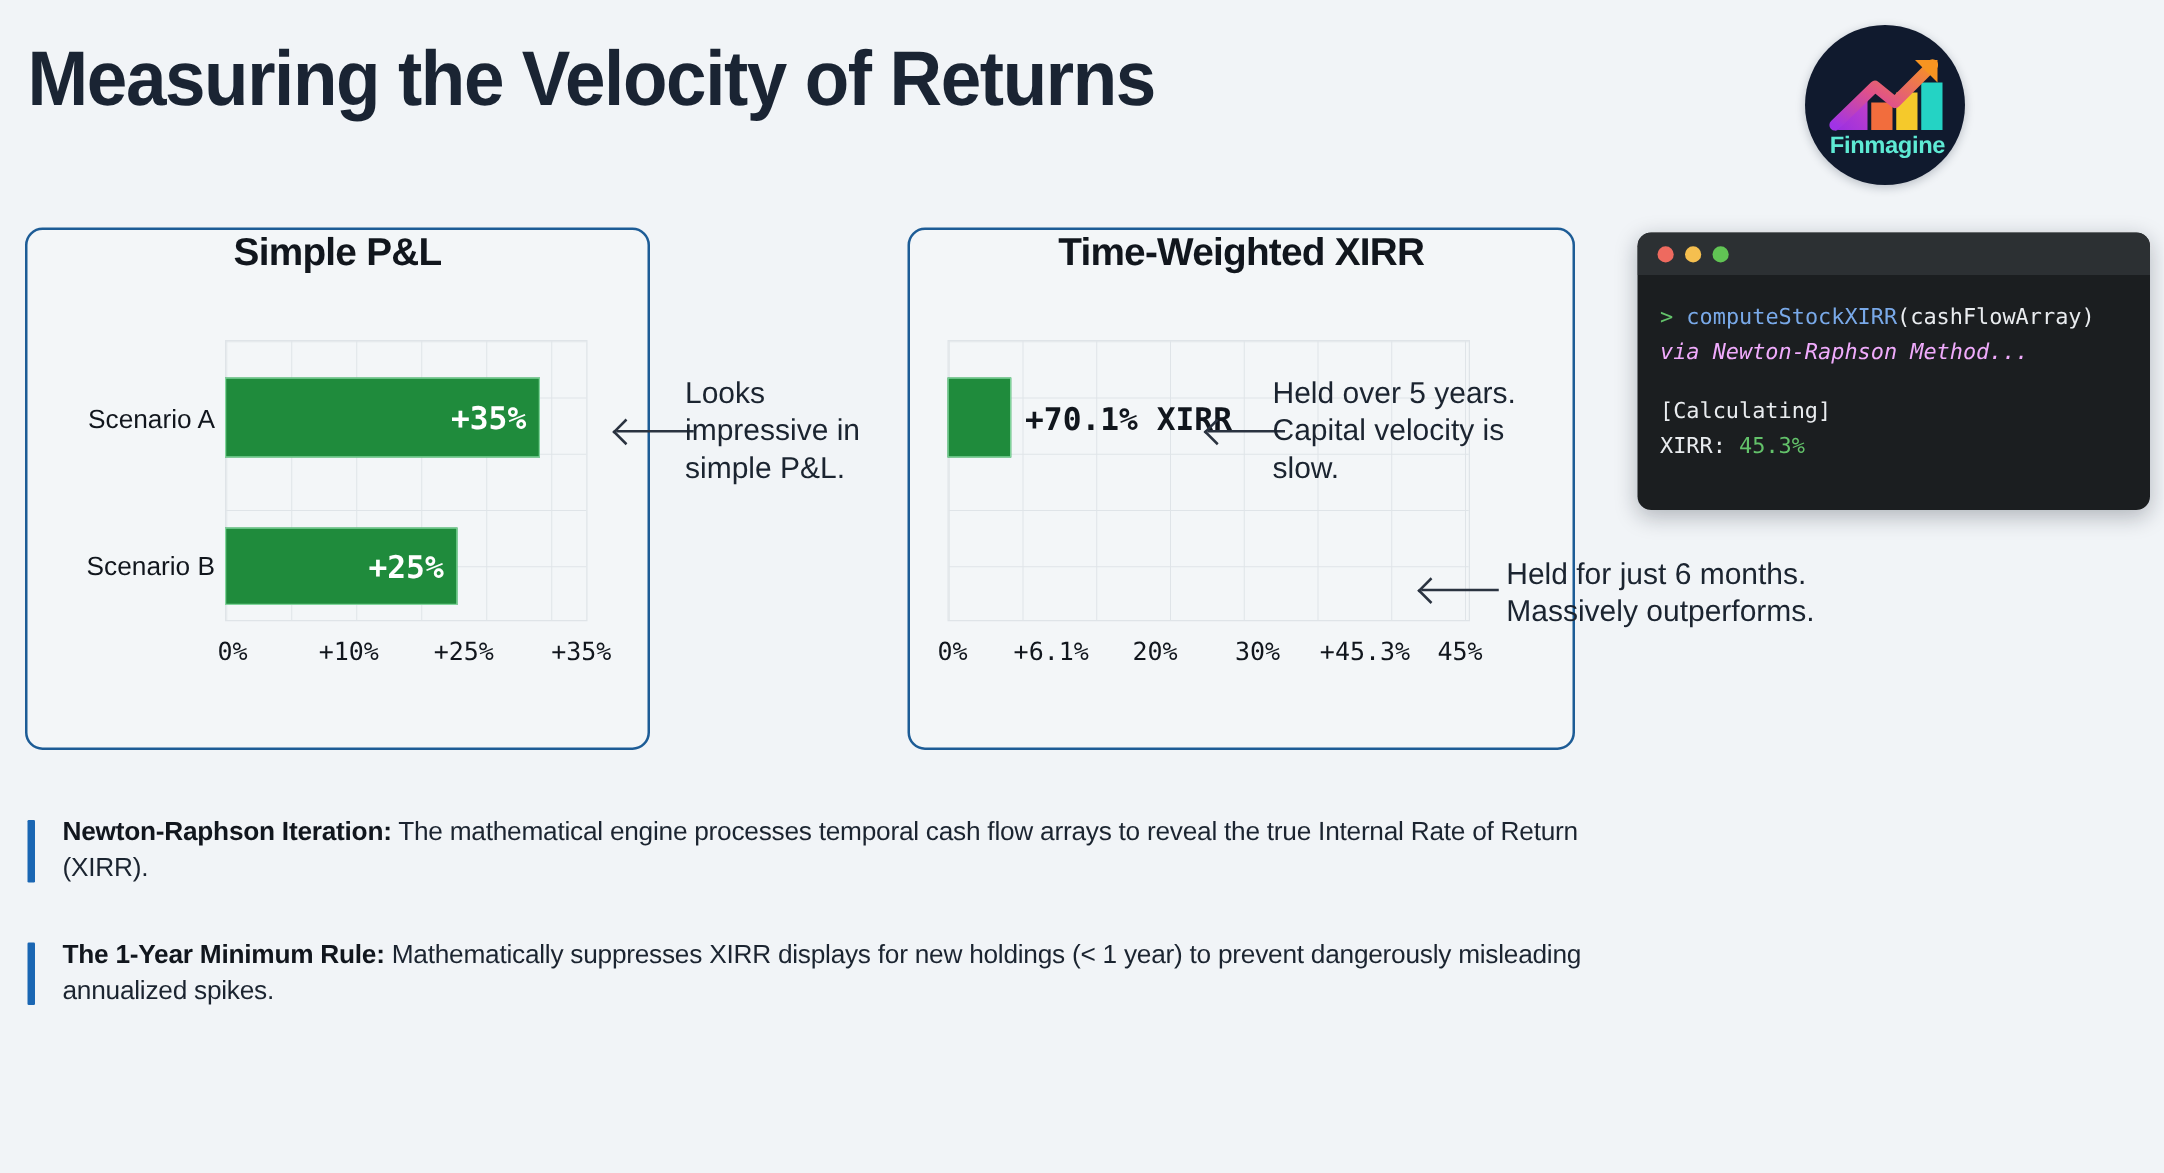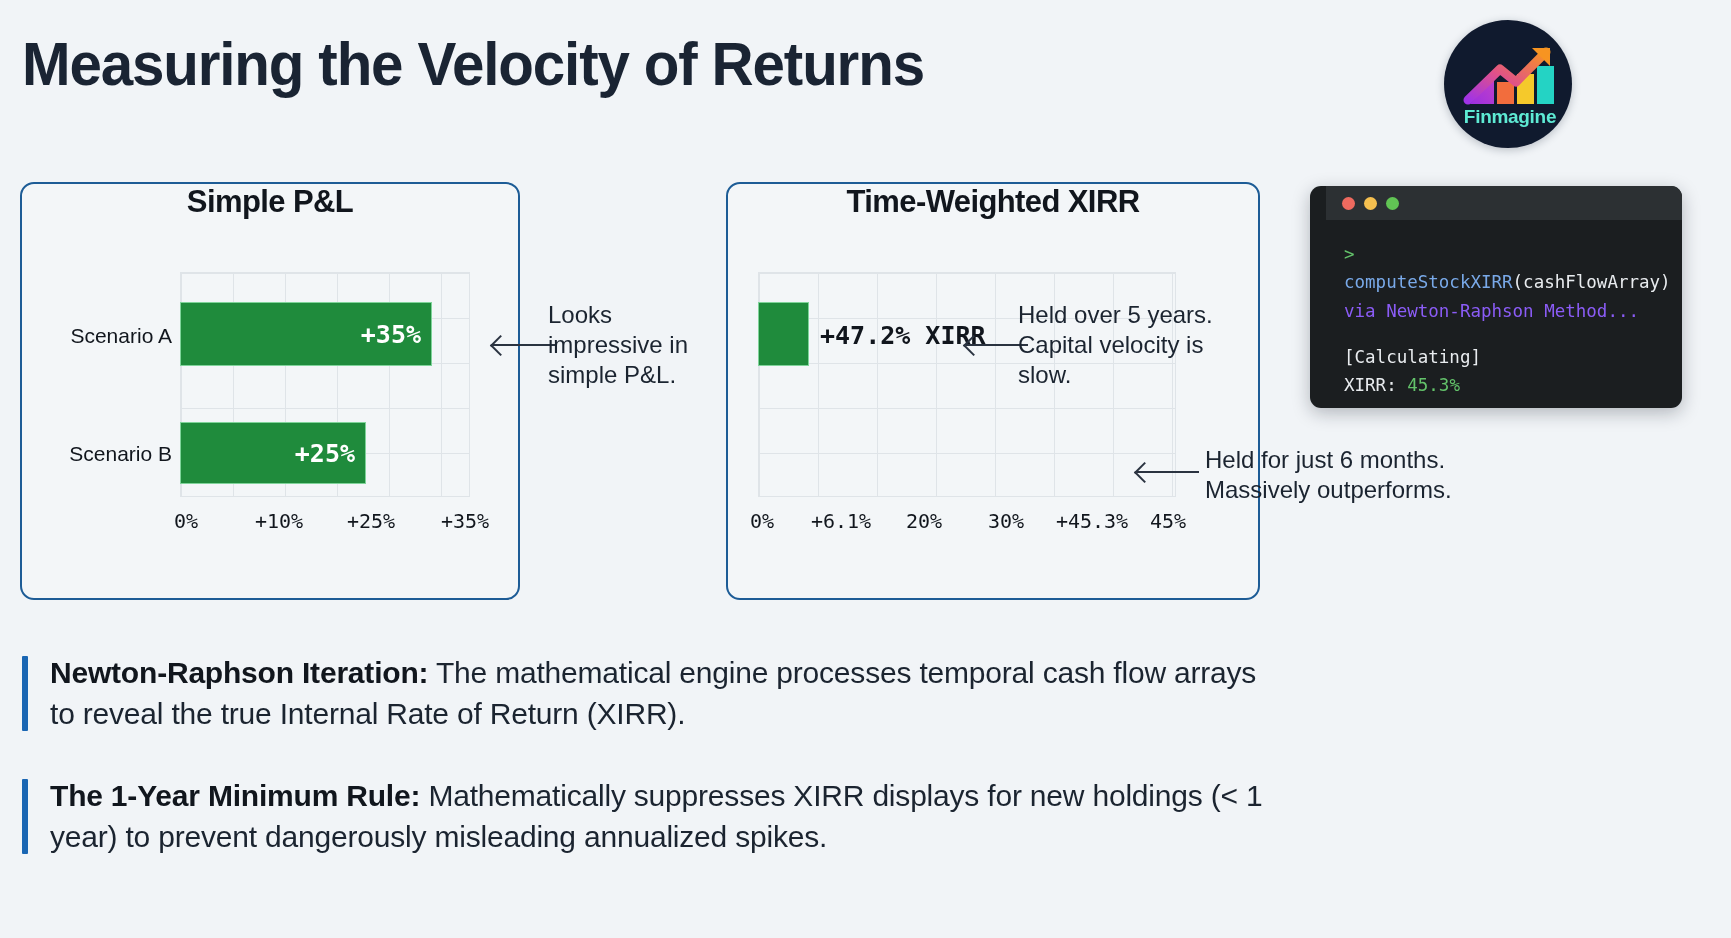--- a/index.html
+++ b/index.html
@@ -148,27 +148,26 @@
     border-left: 2px solid #2a3340;
     border-bottom: 2px solid #2a3340;
     transform: rotate(45deg);
   }
 
   
   .terminal {
     position: absolute;
     left: 1310px;
     top: 186px;
-    width: 372px;
+    width: 410px;
     height: 222px;
     background: #1b1e20;
     border-radius: 11px;
     box-shadow: 0 5px 18px rgba(15,22,35,.28);
     overflow: hidden;
-    padding-left: 16px;
   }
   .term-bar {
     height: 34px;
     background: #2c3033;
     display: flex;
     align-items: center;
     padding-left: 16px;
     gap: 9px;
   }
   .dot { width: 13px; height: 13px; border-radius: 50%; }
@@ -178,21 +177,21 @@
   .term-body {
     padding: 20px 18px 0 18px;
     font-family: "DejaVu Sans Mono", monospace;
     font-size: 17.5px;
     line-height: 1.62;
     color: #e9ecef;
   }
   .t-prompt { color: #63c26a; }
   .t-fn { color: #79a9e8; }
   .t-paren { color: #e9ecef; }
-  .t-dim { color: #8b5cf6; }
+  .t-dim { color: #f0abfc; font-style: italic; }
   .t-val { color: #63c26a; }
   .term-blank { height: 18px; }
 
   
   .bullets {
     position: absolute;
     left: 22px;
     top: 652px;
     width: 1250px;
   }
@@ -202,21 +201,21 @@
     margin-bottom: 40px;
   }
   .bullet-rule {
     position: absolute;
     left: 0; top: 4px; bottom: 4px;
     width: 6px;
     background: #1a66b3;
     border-radius: 1px;
   }
   .bullet-text {
-    font-size: 30px;
+    font-size: 21px;
     line-height: 1.38;
     color: #1b2430;
     letter-spacing: -.2px;
   }
   .bullet-text b { font-weight: 700; color: #11161d; }
 </style>
 </head>
 <body>
 
 <div class="page-title">Measuring the Velocity of Returns</div>
@@ -264,21 +263,21 @@
   <div class="tick" style="left:349px; top:325px;">+25%</div>
   <div class="tick" style="left:443px; top:325px;">+35%</div>
 </div>
 
 <div class="card" id="card-right">
   <div class="card-title">Time-Weighted XIRR</div>
 
   <div class="plot" style="left:30px; top:88px; width:418px; height:225px; background-size:59px 52px, 59px 45px;"></div>
 
   <div class="bar" style="left:30px; top:118px; width:51px; height:64px;"></div>
-  <div class="bar-label-out" style="left:92px; top:137px;">+47.2% XIRR</div>
+  <div class="bar-label-out" style="left:92px; top:137px;">+70.1% XIRR</div>
 
 
   <div class="tick" style="left:34px; top:325px;">0%</div>
   <div class="tick" style="left:113px; top:325px;">+6.1%</div>
   <div class="tick" style="left:196px; top:325px;">20%</div>
   <div class="tick" style="left:278px; top:325px;">30%</div>
   <div class="tick" style="left:364px; top:325px;">+45.3%</div>
   <div class="tick" style="left:440px; top:325px;">45%</div>
 </div>
 

